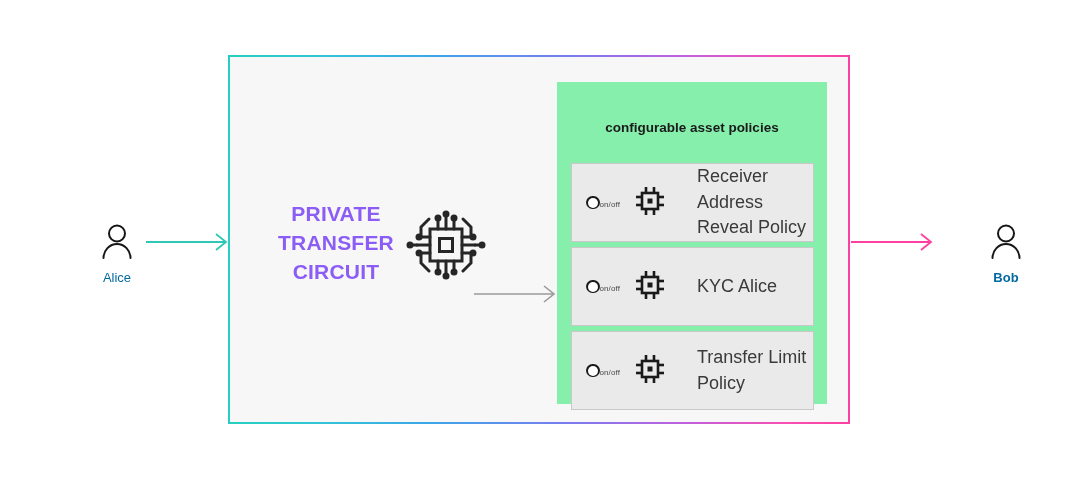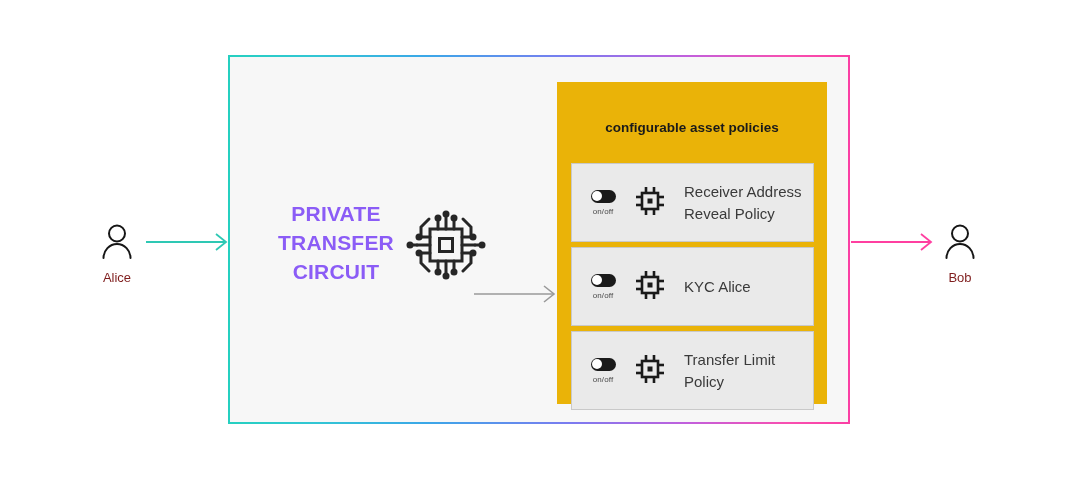--- a/index.html
+++ b/index.html
@@ -31,25 +31,25 @@
   .actor .person-icon {
     display: block;
     margin: 0 auto;
     width: 34px;
     height: 40px;
   }
   .actor .actor-label {
     display: block;
     margin-top: 8px;
     font-size: 13px;
-    color: #7f1d1d;
+    color: #0369a1;
     font-family: "Liberation Sans", sans-serif;
   }
   #actor-alice { left: 72px; top: 222px; }
-  #actor-bob   { left: 915px; top: 222px; }
+  #actor-bob   { left: 961px; top: 222px; font-weight: bold; }
 
   
   .flow-arrow {
     position: absolute;
     height: 24px;
   }
   #arrow-in  { left: 146px; top: 230px; width: 86px; }
   #arrow-out { left: 851px; top: 230px; width: 86px; }
 
   
@@ -112,21 +112,21 @@
     height: 22px;
   }
 
   
   .policies-panel {
     position: absolute;
     left: 327px;
     top: 25px;
     width: 270px;
     height: 322px;
-    background: #eab308;
+    background: #86efac;
   }
   .policies-heading {
     position: absolute;
     top: 38px;
     left: 0;
     width: 100%;
     text-align: center;
     font-size: 13.5px;
     font-weight: bold;
     color: #1a1a1a;
@@ -147,21 +147,21 @@
     margin-bottom: 5px;
     display: flex;
     align-items: center;
     padding-left: 14px;
   }
   .policy-card:last-child { margin-bottom: 0; }
 
   .toggle-group {
     width: 34px;
     display: flex;
-    flex-direction: column;
+    flex-direction: row;
     align-items: center;
     flex: 0 0 auto;
   }
   .toggle-switch {
     width: 25px;
     height: 13px;
     border-radius: 7px;
     background: #1a1a1a;
     position: relative;
   }
@@ -184,22 +184,22 @@
 
   .policy-chip-icon {
     width: 34px;
     height: 34px;
     flex: 0 0 auto;
     margin-left: 13px;
     margin-bottom: 4px;
   }
 
   .policy-label {
-    margin-left: 17px;
-    font-size: 15px;
+    margin-left: 30px;
+    font-size: 18px;
     line-height: 1.42;
     color: #3a3a3a;
     font-family: "Liberation Sans", sans-serif;
     white-space: pre-line;
   }
 </style>
 </head>
 <body>
 
 <div class="stage">

